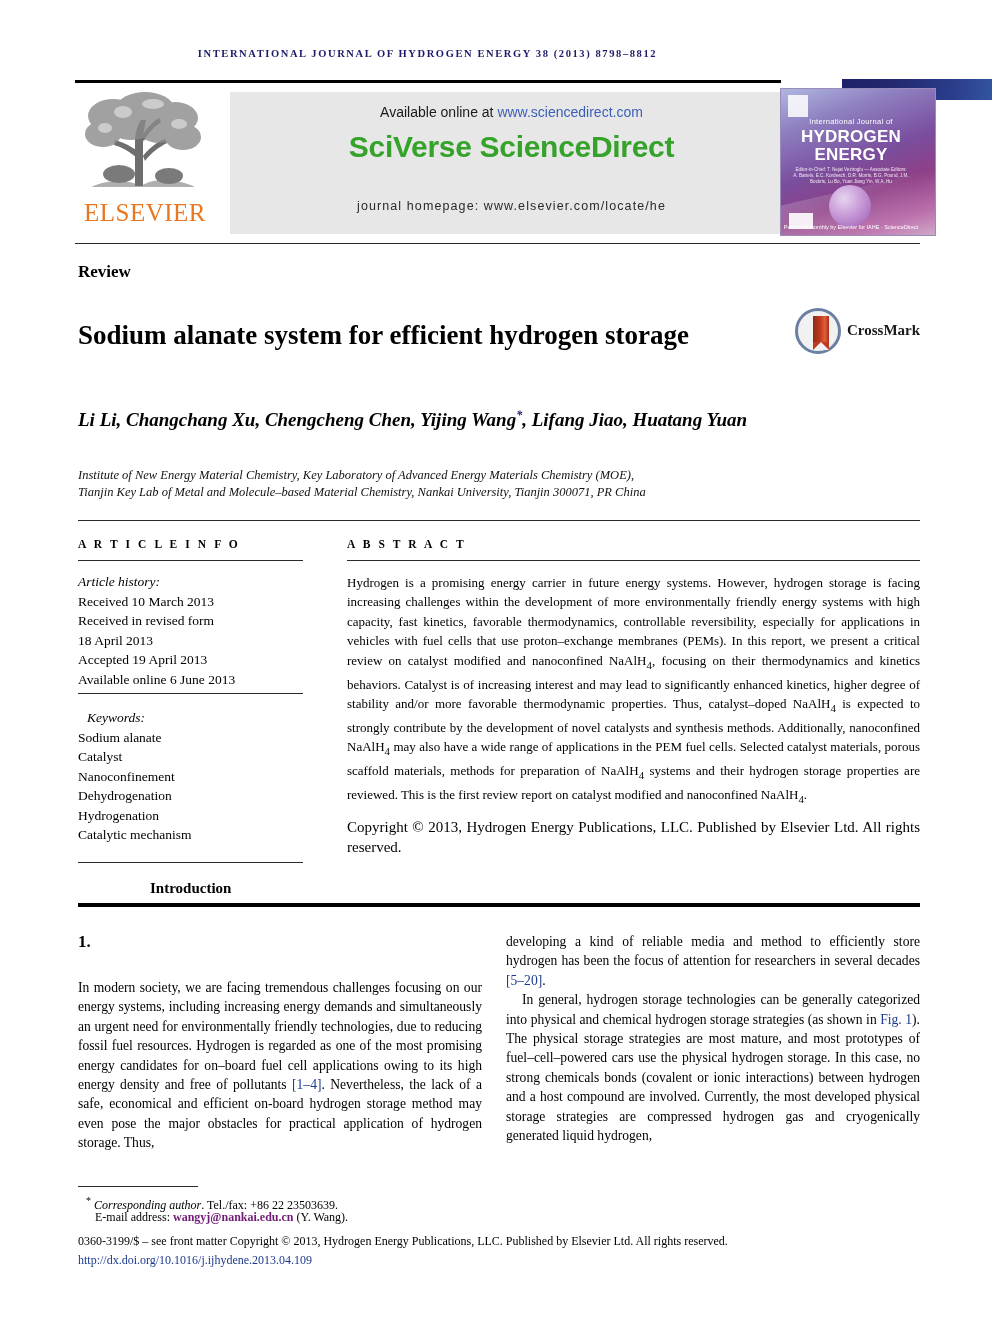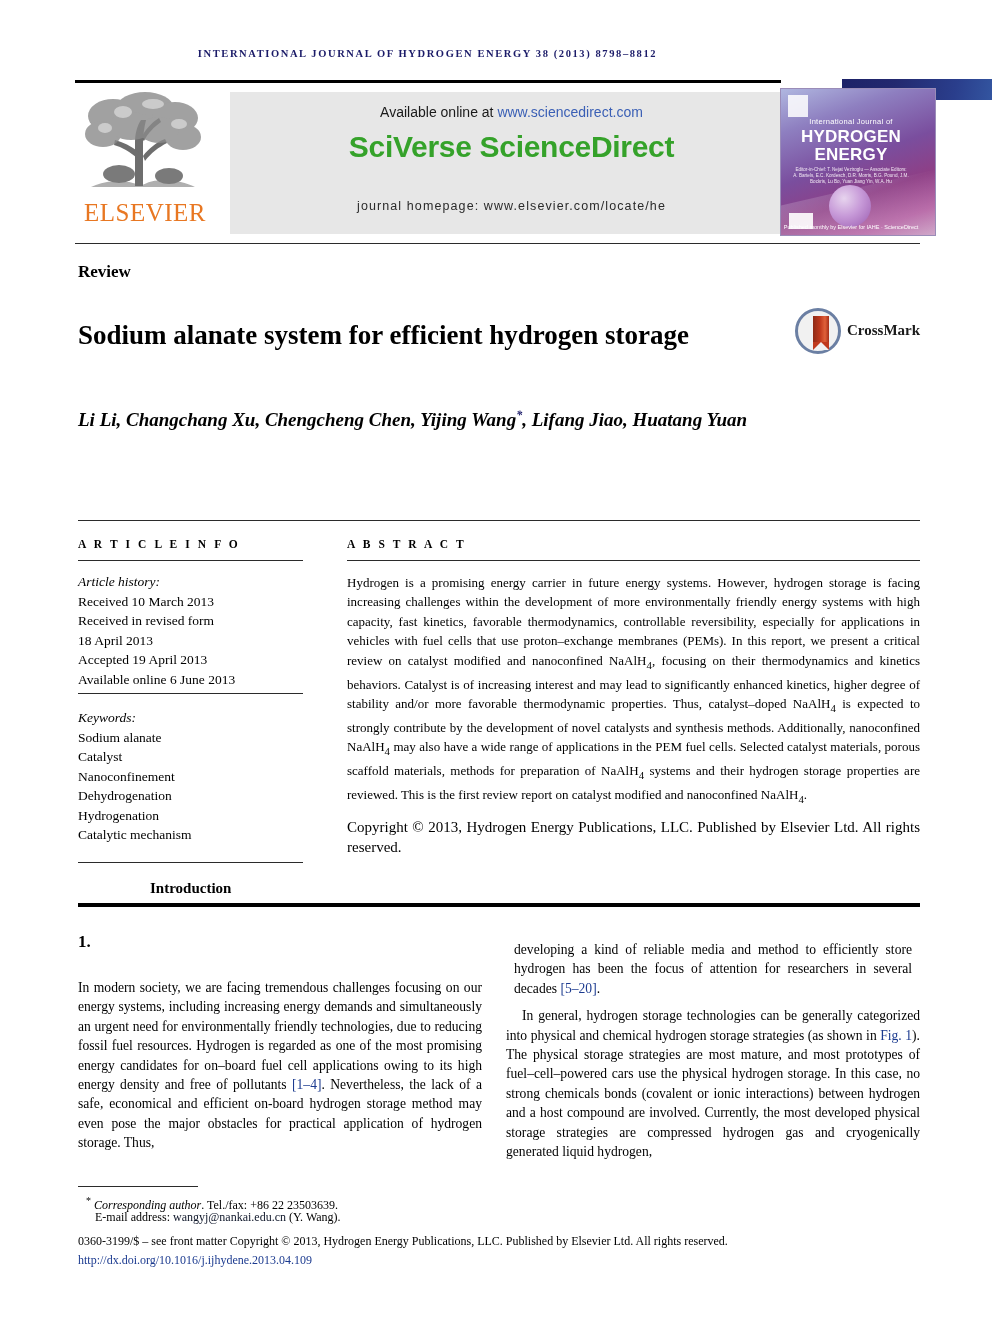--- a/index.html
+++ b/index.html
@@ -316,21 +316,21 @@
     background: #2b2b2b;
   }
   .kw-block {
     position: absolute;
     left: 78px; top: 708px;
     width: 225px;
     font-family: "Liberation Serif", serif;
     font-size: 13.5px;
     line-height: 19.5px;
   }
-  .kw-block .it { font-style: italic; }
+  .kw-block .it { font-style: italic; margin-left: 9px; }
   .info-rule3 {
     position: absolute;
     left: 78px; top: 862px;
     width: 225px; height: 1px;
     background: #2b2b2b;
   }
 
   
   .col-abs {
     position: absolute;
@@ -420,21 +420,21 @@
     font-size: 12px;
     line-height: 17px;
   }
   .fn-corr .it { font-style: italic; }
   .fn-email {
     position: absolute;
     left: 95px; top: 1210px;
     font-family: "Liberation Serif", serif;
     font-size: 12px;
   }
-  .fn-email .lnk { color: #0f172a; }
+  .fn-email .lnk { color: #701a75; font-weight: bold; }
   .fn-issn {
     position: absolute;
     left: 78px; top: 1234px;
     width: 842px;
     font-family: "Liberation Serif", serif;
     font-size: 12px;
   }
   .fn-doi {
     position: absolute;
     left: 78px; top: 1253px;
@@ -517,20 +517,24 @@
       <div class="cm-ribbon"></div>
       <div class="cm-notch"></div>
     </div>
     <div class="cm-text">CrossMark</div>
   </div>
 
   <div class="authors">
     <span>Li Li, Changchang Xu, Chengcheng Chen, Yijing Wang</span><sup>*</sup><span>, Lifang Jiao, Huatang Yuan</span>
   </div>
 
+  <div class="affil">
+    <div>Institute of New Energy Material Chemistry, Key Laboratory of Advanced Energy Materials Chemistry (MOE),</div>
+    <div>Tianjin Key Lab of Metal and Molecule–based Material Chemistry, Nankai University, Tianjin 300071, PR China</div>
+  </div>
 
   <div class="section-rule"></div>
 
   <div class="col-info">
     <div class="hdr-label">A R T I C L E   I N F O</div>
     <div class="thin-rule"></div>
     <div class="info-body">
       <div class="it">Article history:</div>
       <div>Received 10 March 2013</div>
       <div>Received in revised form</div>
@@ -562,21 +566,21 @@
   <div class="mid-rule"></div>
 
   <div class="sec-num">1.</div>
   <div class="sec-title">Introduction</div>
 
   <div class="body-left">
     <p style="margin:0;"><span>In modern society, we are facing tremendous challenges focusing on our energy systems, including increasing energy demands and simultaneously an urgent need for environmentally friendly technologies, due to reducing fossil fuel resources. Hydrogen is regarded as one of the most promising energy candidates for on–board fuel cell applications owing to its high energy density and free of pollutants </span><span class="ref">[1–4]</span><span>. Nevertheless, the lack of a safe, economical and efficient on-board hydrogen storage method may even pose the major obstacles for practical application of hydrogen storage. Thus,</span></p>
   </div>
 
   <div class="body-right">
-    <p style="margin:8px;"><span>developing a kind of reliable media and method to efficiently store hydrogen has been the focus of attention for researchers in several decades </span><span class="ref">[5–20]</span><span>.</span></p>
+    <p style="margin:0;"><span>developing a kind of reliable media and method to efficiently store hydrogen has been the focus of attention for researchers in several decades </span><span class="ref">[5–20]</span><span>.</span></p>
     <p class="indent" style="margin:0;"><span>In general, hydrogen storage technologies can be generally categorized into physical and chemical hydrogen storage strategies (as shown in </span><span class="ref">Fig. 1</span><span>). The physical storage strategies are most mature, and most prototypes of fuel–cell–powered cars use the physical hydrogen storage. In this case, no strong chemicals bonds (covalent or ionic interactions) between hydrogen and a host compound are involved. Currently, the most developed physical storage strategies are compressed hydrogen gas and cryogenically generated liquid hydrogen,</span></p>
   </div>
 
   <div class="fn-rule"></div>
   <div class="fn-corr"><sup>*</sup> <span class="it">Corresponding author</span><span>. Tel./fax: +86 22 23503639.</span></div>
   <div class="fn-email"><span>E-mail address: </span><span class="lnk">wangyj@nankai.edu.cn</span><span> (Y. Wang).</span></div>
   <div class="fn-issn">0360-3199/$ – see front matter Copyright © 2013, Hydrogen Energy Publications, LLC. Published by Elsevier Ltd. All rights reserved.</div>
   <div class="fn-doi">http://dx.doi.org/10.1016/j.ijhydene.2013.04.109</div>
 
 </div>

